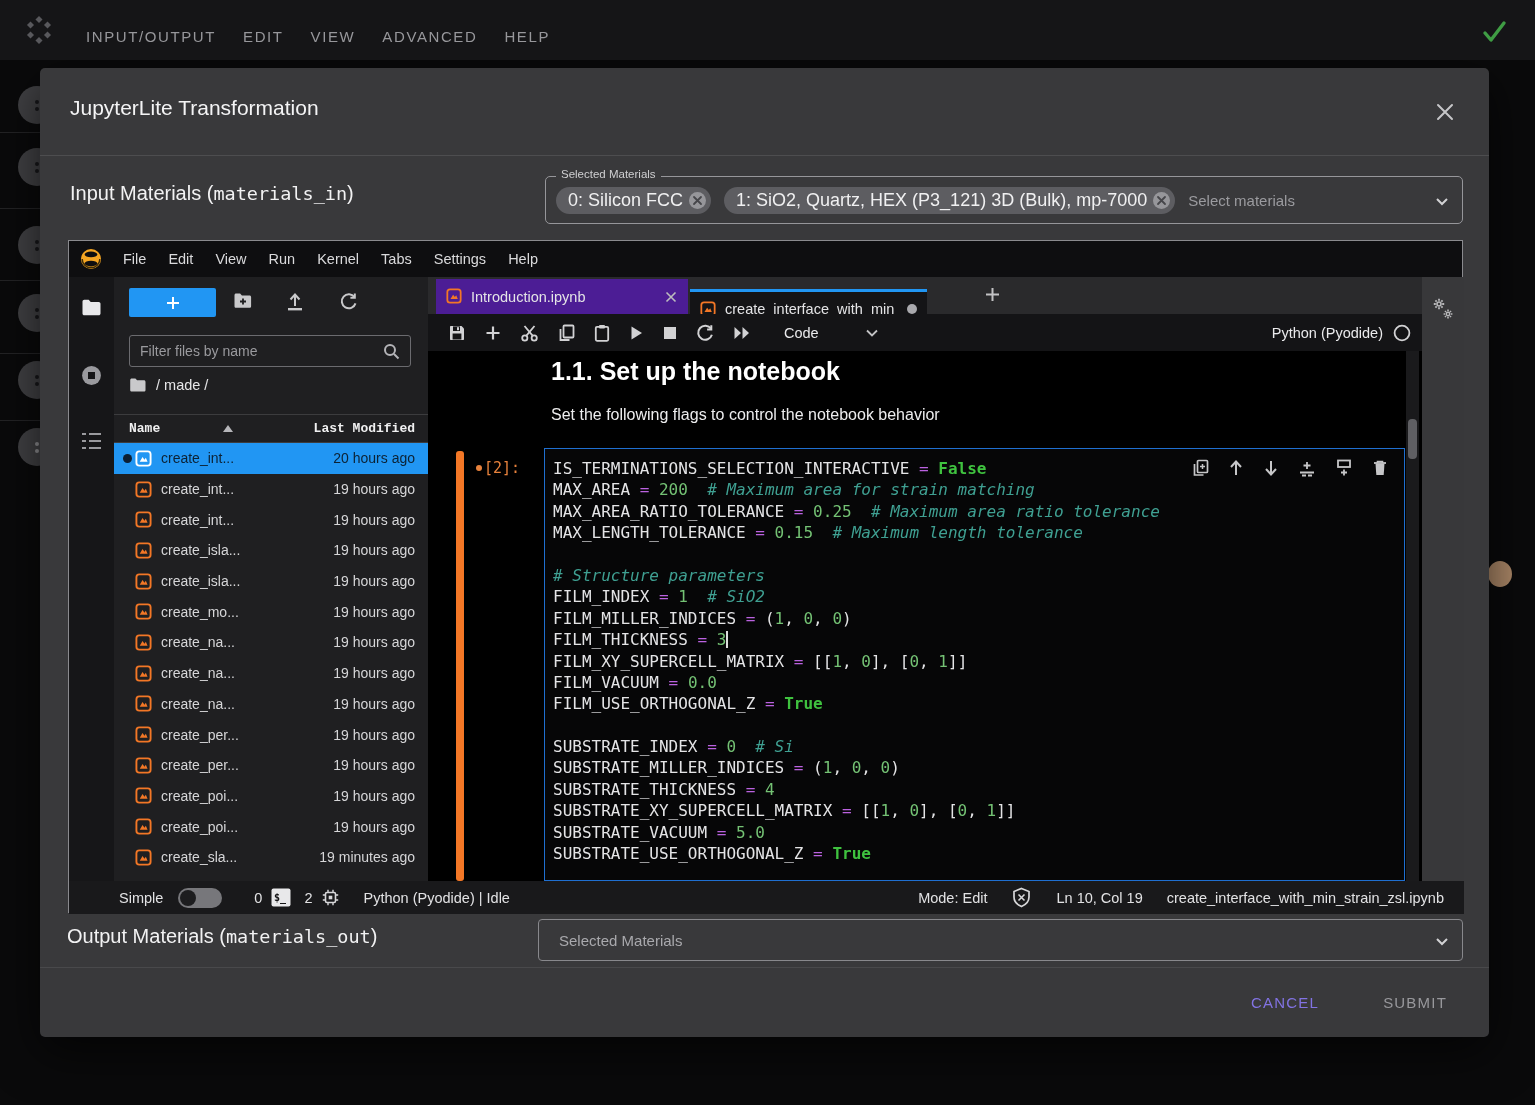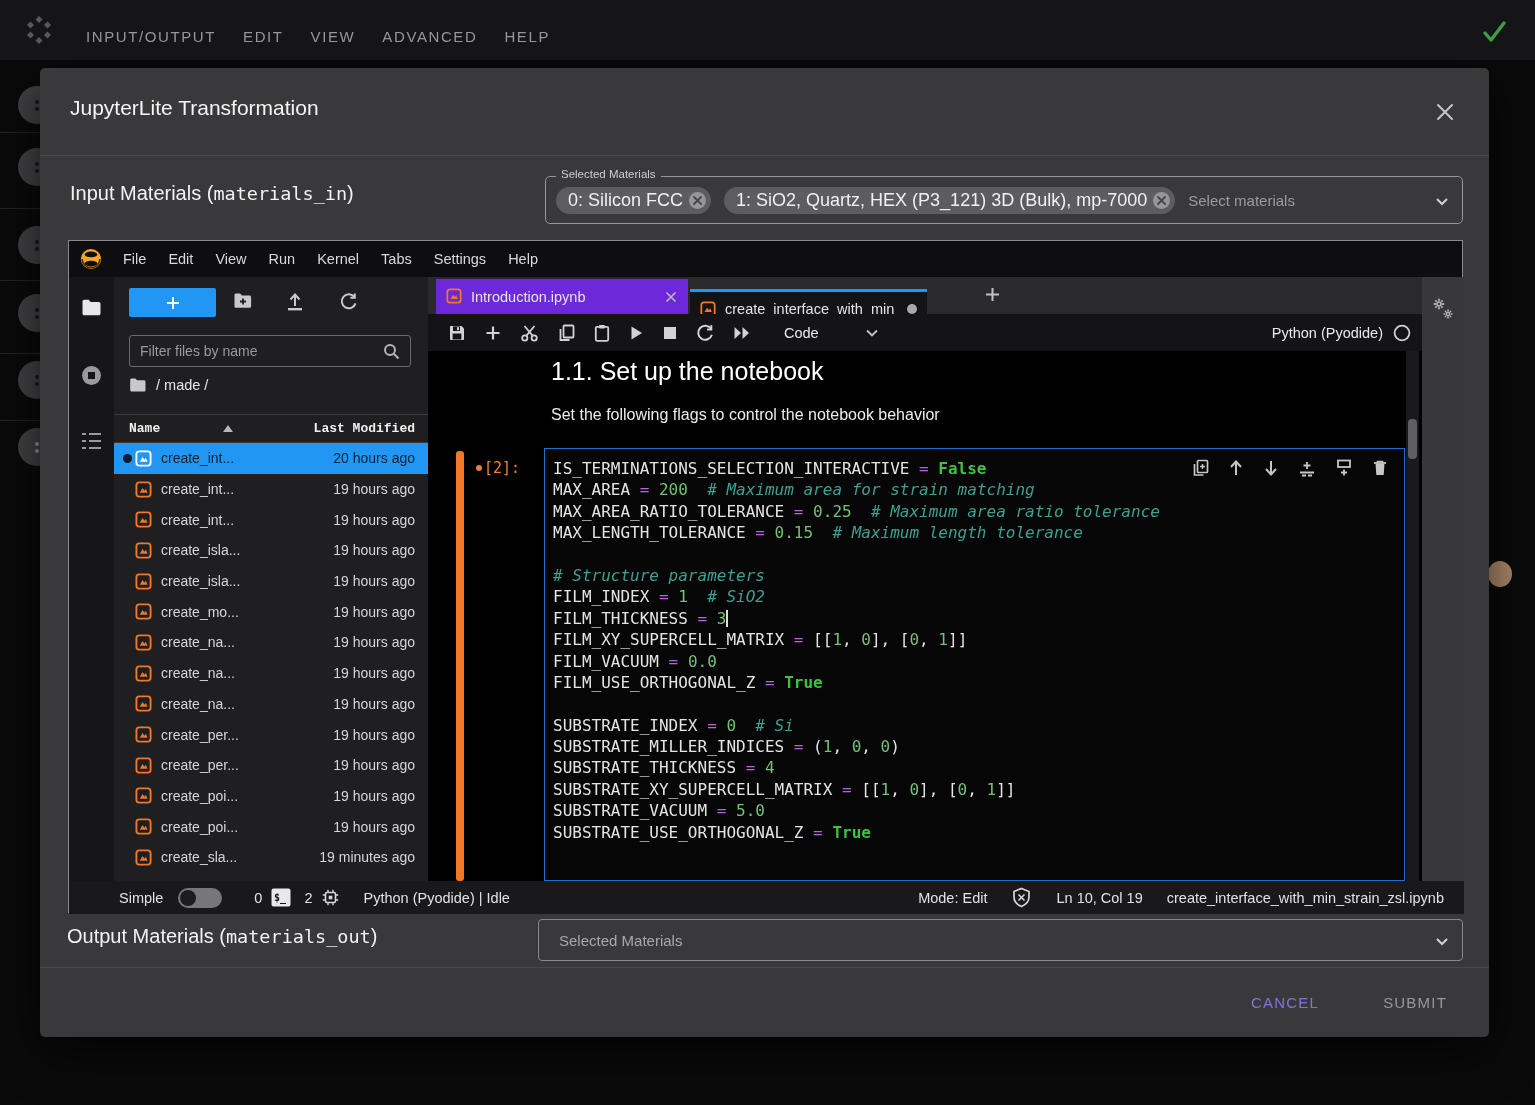--- a/index.html
+++ b/index.html
@@ -64,35 +64,35 @@
   .frow.sel .fdot { background:#0c1f33; }
   .ficon { width:17px; height:17px; color:#f37726; flex:0 0 17px; }
   .frow.sel .ficon { color:#ffffff; }
   .fname { margin-left:9px; font-size:14px; color:#d6d6d8; white-space:nowrap; }
   .ftime { margin-left:auto; font-size:14px; color:#d6d6d8; }
   .frow.sel .fname, .frow.sel .ftime { color:#0c2234; }
 
   .main { position:absolute; left:359px; top:36px; width:994px; height:604px; }
   .tabbar { position:absolute; left:0; top:0; width:994px; height:37px; background:#2a2a2c; }
   .tab { position:absolute; display:flex; align-items:center; gap:8px; padding:0 10px; cursor:pointer; }
-  .tab1 { left:8px; top:2px; width:252px; height:35px; background:#6d28d9; }
+  .tab1 { left:8px; top:2px; width:252px; height:35px; background:#4c1d95; }
   .tab2 { left:262px; top:12px; width:237px; height:37px; background:#141416; border-top:3px solid #2196f3; }
   .tab-label { font-size:14.5px; color:#e4e4e6; white-space:nowrap; overflow:hidden; }
   .tab-close { margin-left:auto; cursor:pointer; }
   .dirty-dot { margin-left:auto; width:10px; height:10px; border-radius:50%; background:#a9a9ad; flex:0 0 10px; }
   .tab-add { position:absolute; left:556px; top:9px; cursor:pointer; }
   .nbtoolbar { position:absolute; left:0; top:37px; width:994px; height:37px; background:#141416; display:flex; align-items:center; padding:0 11px 0 20px; }
   .nbtoolbar .ic { margin-right:19px; cursor:pointer; }
   .celltype { margin-left:14px; font-size:14.5px; color:#eaeaec; cursor:pointer; }
   .ct-chev { margin-left:46px; cursor:pointer; }
   .kernel-name { margin-left:auto; font-size:14.5px; color:#eaeaec; }
   .kernel-circle { margin-left:10px; cursor:pointer; }
 
   .content { position:absolute; left:0; top:74px; width:994px; height:530px; background:#000; overflow:hidden; }
-  .md-heading { position:absolute; left:123px; top:6px; font-size:25px; font-weight:normal; color:#ffffff; }
+  .md-heading { position:absolute; left:123px; top:6px; font-size:25px; font-weight:bold; color:#ffffff; }
   .md-para { position:absolute; left:123px; top:55px; font-size:16px; color:#ededee; }
   .collapser { position:absolute; left:28px; top:100px; width:8px; height:430px; background:#f37726; border-radius:3px; cursor:pointer; }
   .prompt { position:absolute; left:48px; top:108px; font-family:"DejaVu Sans Mono",monospace; font-size:15px; color:#e8823c; display:flex; align-items:center; gap:2px; }
   .prompt i { width:6px; height:6px; border-radius:50%; background:#e8823c; }
   .editor { position:absolute; left:116px; top:97px; width:861px; height:433px; border:1px solid #1f6fd0; background:#060607; padding:9px 0 0 8px; }
   .cl { font-family:"DejaVu Sans Mono",monospace; font-size:16px; line-height:21.4px; height:21.4px; white-space:pre; }
   .tk-v { color:#e4e4e6; } .tk-o { color:#bb62e0; } .tk-n { color:#74c274; }
   .tk-b { color:#3fc23f; font-weight:bold; } .tk-c { color:#3fa092; font-style:italic; }
   .caret { display:inline-block; width:2px; height:17px; background:#dcdcdc; vertical-align:-3px; }
   .cell-toolbar { position:absolute; top:10px; right:16px; display:flex; gap:19px; }
@@ -586,20 +586,21 @@
 
         <div class="editor">
           <div id="code">
               <div class="cl"><span class="tk-v">IS_TERMINATIONS_SELECTION_INTERACTIVE </span><span class="tk-o">=</span><span class="tk-v"> </span><span class="tk-b">False</span></div>
               <div class="cl"><span class="tk-v">MAX_AREA </span><span class="tk-o">=</span><span class="tk-v"> </span><span class="tk-n">200</span><span class="tk-v">  </span><span class="tk-c"># Maximum area for strain matching</span></div>
               <div class="cl"><span class="tk-v">MAX_AREA_RATIO_TOLERANCE </span><span class="tk-o">=</span><span class="tk-v"> </span><span class="tk-n">0.25</span><span class="tk-v">  </span><span class="tk-c"># Maximum area ratio tolerance</span></div>
               <div class="cl"><span class="tk-v">MAX_LENGTH_TOLERANCE </span><span class="tk-o">=</span><span class="tk-v"> </span><span class="tk-n">0.15</span><span class="tk-v">  </span><span class="tk-c"># Maximum length tolerance</span></div>
               <div class="cl"></div>
               <div class="cl"><span class="tk-c"># Structure parameters</span></div>
               <div class="cl"><span class="tk-v">FILM_INDEX </span><span class="tk-o">=</span><span class="tk-v"> </span><span class="tk-n">1</span><span class="tk-v">  </span><span class="tk-c"># SiO2</span></div>
+              <div class="cl"><span class="tk-v">FILM_MILLER_INDICES </span><span class="tk-o">=</span><span class="tk-v"> (</span><span class="tk-n">1</span><span class="tk-v">, </span><span class="tk-n">0</span><span class="tk-v">, </span><span class="tk-n">0</span><span class="tk-v">)</span></div>
               <div class="cl"><span class="tk-v">FILM_THICKNESS </span><span class="tk-o">=</span><span class="tk-v"> </span><span class="tk-n">3</span><span class="caret"></span></div>
               <div class="cl"><span class="tk-v">FILM_XY_SUPERCELL_MATRIX </span><span class="tk-o">=</span><span class="tk-v"> [[</span><span class="tk-n">1</span><span class="tk-v">, </span><span class="tk-n">0</span><span class="tk-v">], [</span><span class="tk-n">0</span><span class="tk-v">, </span><span class="tk-n">1</span><span class="tk-v">]]</span></div>
               <div class="cl"><span class="tk-v">FILM_VACUUM </span><span class="tk-o">=</span><span class="tk-v"> </span><span class="tk-n">0.0</span></div>
               <div class="cl"><span class="tk-v">FILM_USE_ORTHOGONAL_Z </span><span class="tk-o">=</span><span class="tk-v"> </span><span class="tk-b">True</span></div>
               <div class="cl"></div>
               <div class="cl"><span class="tk-v">SUBSTRATE_INDEX </span><span class="tk-o">=</span><span class="tk-v"> </span><span class="tk-n">0</span><span class="tk-v">  </span><span class="tk-c"># Si</span></div>
               <div class="cl"><span class="tk-v">SUBSTRATE_MILLER_INDICES </span><span class="tk-o">=</span><span class="tk-v"> (</span><span class="tk-n">1</span><span class="tk-v">, </span><span class="tk-n">0</span><span class="tk-v">, </span><span class="tk-n">0</span><span class="tk-v">)</span></div>
               <div class="cl"><span class="tk-v">SUBSTRATE_THICKNESS </span><span class="tk-o">=</span><span class="tk-v"> </span><span class="tk-n">4</span></div>
               <div class="cl"><span class="tk-v">SUBSTRATE_XY_SUPERCELL_MATRIX </span><span class="tk-o">=</span><span class="tk-v"> [[</span><span class="tk-n">1</span><span class="tk-v">, </span><span class="tk-n">0</span><span class="tk-v">], [</span><span class="tk-n">0</span><span class="tk-v">, </span><span class="tk-n">1</span><span class="tk-v">]]</span></div>
               <div class="cl"><span class="tk-v">SUBSTRATE_VACUUM </span><span class="tk-o">=</span><span class="tk-v"> </span><span class="tk-n">5.0</span></div>

